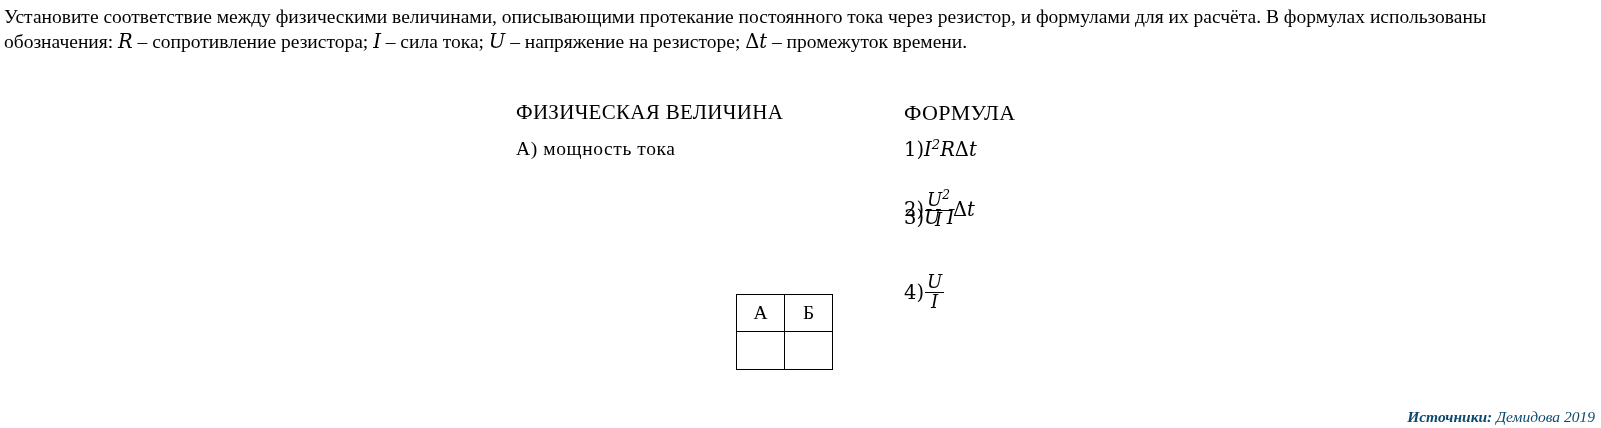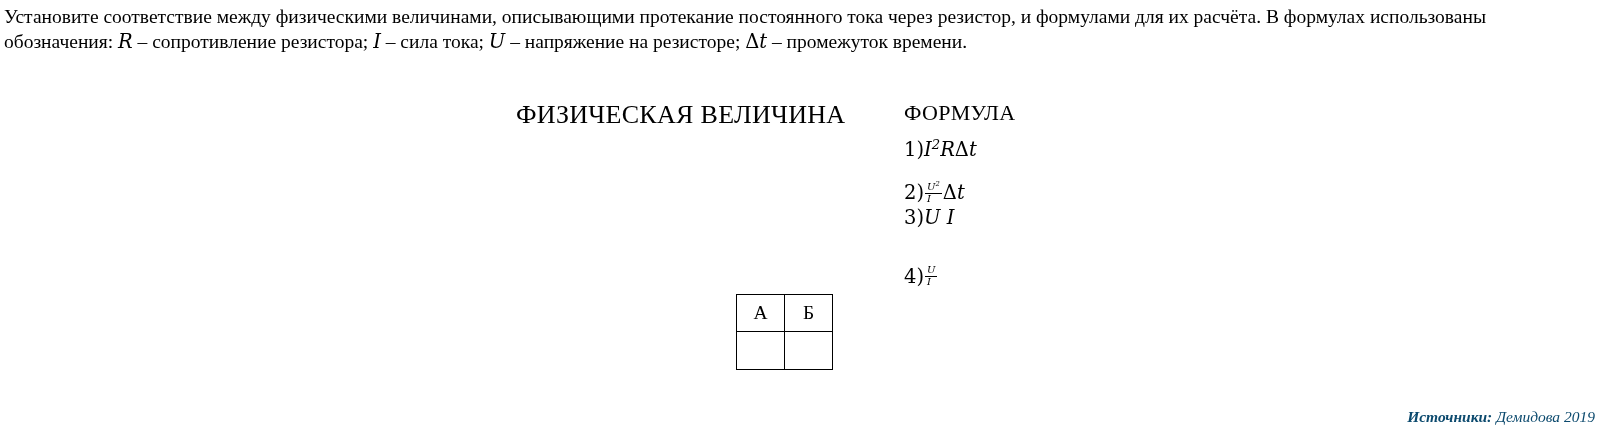--- a/index.html
+++ b/index.html
@@ -41,21 +41,21 @@
     width: 700px;
   }
   .col-headers {
     position: relative;
     height: 30px;
   }
   .hdr-left {
     position: absolute;
     left: 0;
     top: 0;
-    font-size: 26px;
+    font-size: 21px;
     letter-spacing: 0.3px;
   }
   .hdr-right {
     position: absolute;
     left: 388px;
     top: 0;
     font-size: 22px;
     letter-spacing: 0.3px;
   }
   .rows {
@@ -85,26 +85,26 @@
 
   .num {
     font-style: normal;
     font-family: "DejaVu Serif", serif;
   }
   .it { font-style: italic; }
 
   .frac {
     display: inline-block;
     vertical-align: middle;
-    text-align: left;
-    font-size: 10px;
+    text-align: center;
+    font-size: 18px;
     line-height: 1.05;
     position: relative;
     top: -1px;
-    margin: 4px 1px;
+    margin: 12px 1px;
   }
   .frac .nume {
     display: block;
     padding: 0 2px;
   }
   .frac .deno {
     display: block;
     border-top: 1px solid #000;
     padding: 0 2px;
   }
@@ -149,20 +149,21 @@
   <p><span>Установите соответствие между физическими величинами, описывающими протекание постоянного тока через резистор, и формулами для их расчёта. В формулах использованы обозначения: </span><span class="math">R</span><span> – сопротивление резистора; </span><span class="math">I</span><span> – сила тока; </span><span class="math">U</span><span> – напряжение на резисторе; </span><span class="upr">Δ</span><span class="math">t</span><span> – промежуток времени.</span></p>
 </div>
 
 <div class="columns">
   <div class="col-headers">
     <div class="hdr-left">ФИЗИЧЕСКАЯ ВЕЛИЧИНА</div>
     <div class="hdr-right">ФОРМУЛА</div>
   </div>
 
   <div class="rows">
+    <div class="left-item i0">А) мощность тока</div>
 
     <div class="right-item f0">
       <span class="num">1)</span><span class="it">I<sup class="exp">2</sup>R<span class="upr">Δ</span>t</span>
     </div>
 
     <div class="right-item f1">
       <span class="num">2)</span><span class="frac"><span class="nume it">U<sup class="exp">2</sup></span><span class="deno it">I</span></span><span class="it"><span class="upr">Δ</span>t</span>
     </div>
 
     <div class="right-item f2">

